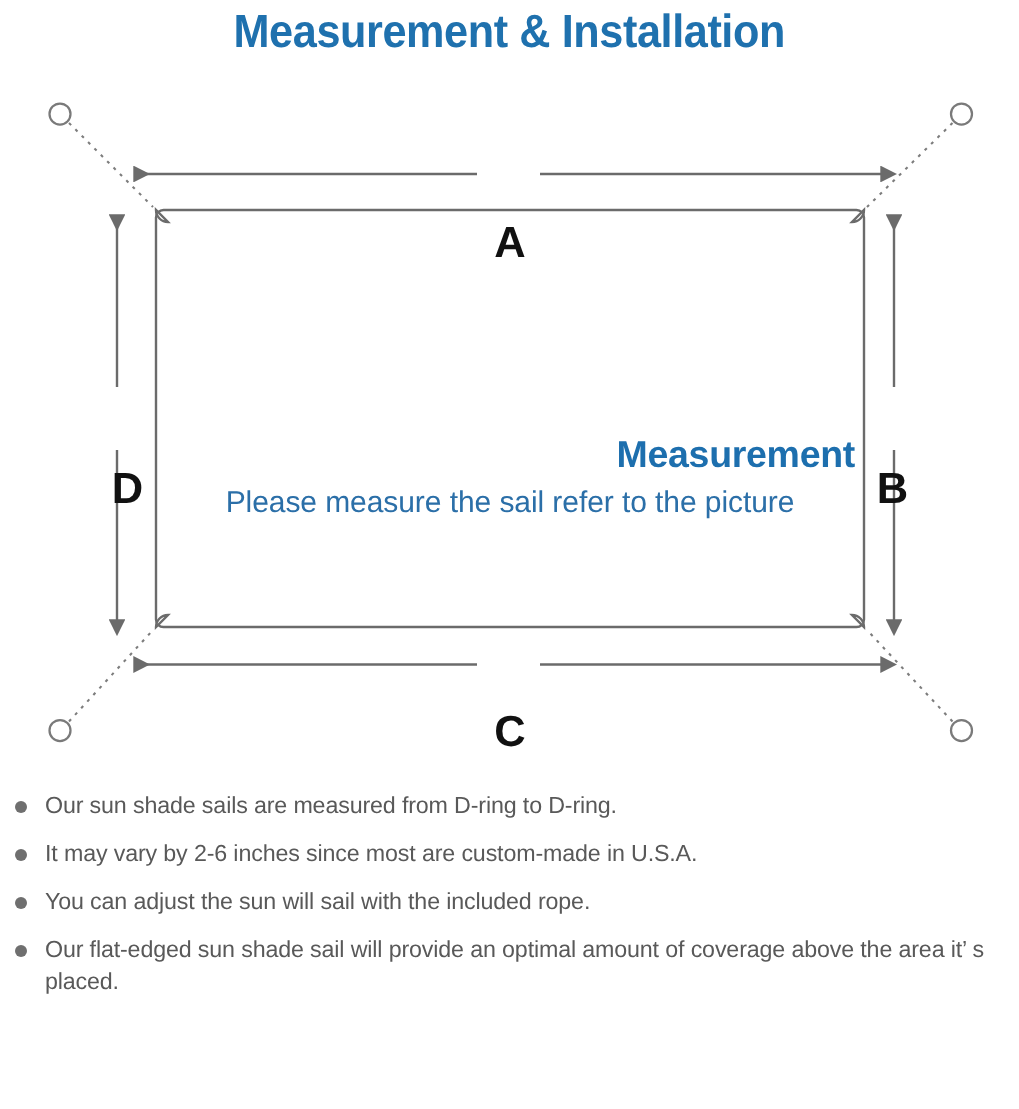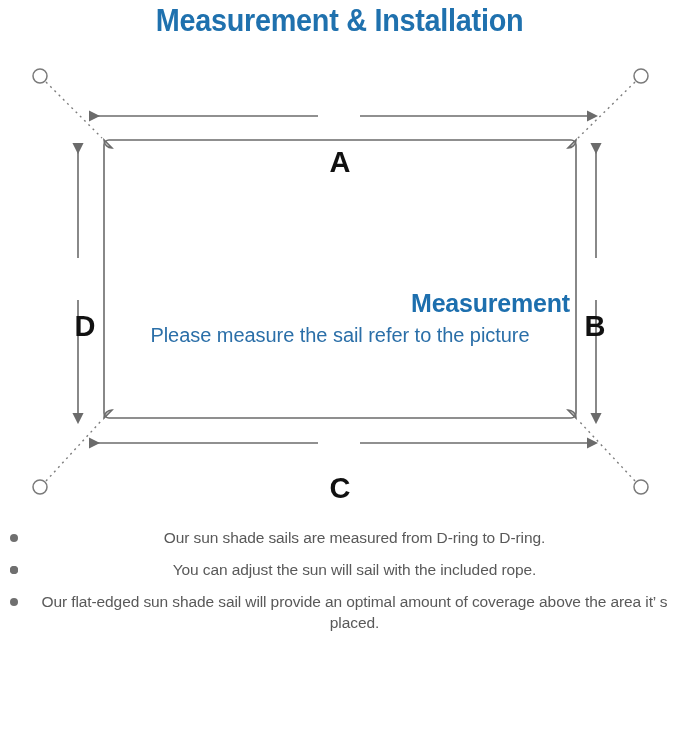--- a/index.html
+++ b/index.html
@@ -80,21 +80,20 @@
     color: #2b6fa8;
     letter-spacing: -0.05px;
   }
 
   
   #notes-list {
     position: absolute;
     left: 0;
     top: 527px;
     width: 679px;
-    text-align: center;
   }
   .note-item {
     position: relative;
     padding-left: 30px;
     margin-bottom: 11px;
     color: #595959;
     font-size: 15.5px;
     line-height: 21px;
     letter-spacing: -0.1px;
   }
@@ -167,20 +166,21 @@
   </div>
 </div>
 
 <div id="notes-list">
   <div class="note-item">
     <span class="note-bullet"></span>
     <span>Our sun shade sails are measured from D-ring to D-ring.</span>
   </div>
   <div class="note-item">
     <span class="note-bullet"></span>
+    <span>It may vary by 2-6 inches since most are custom-made in U.S.A.</span>
   </div>
   <div class="note-item">
     <span class="note-bullet"></span>
     <span>You can adjust the sun will sail with the included rope.</span>
   </div>
   <div class="note-item">
     <span class="note-bullet"></span>
     <span>Our flat-edged sun shade sail will provide an optimal amount of coverage above the area it’ s placed.</span>
   </div>
 </div>

